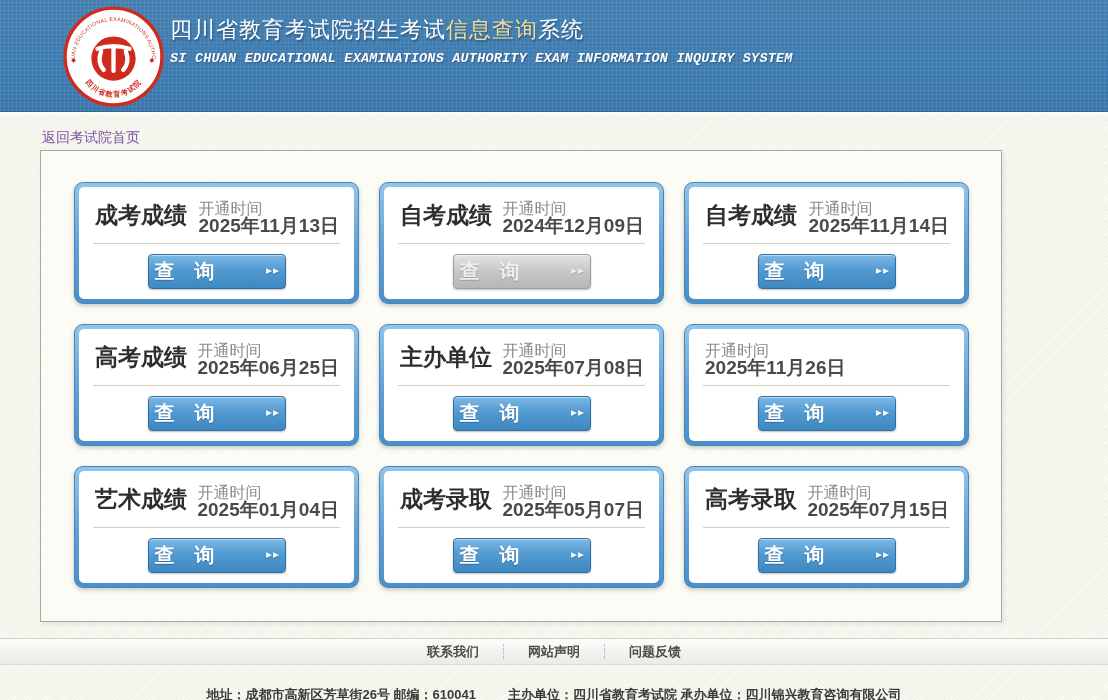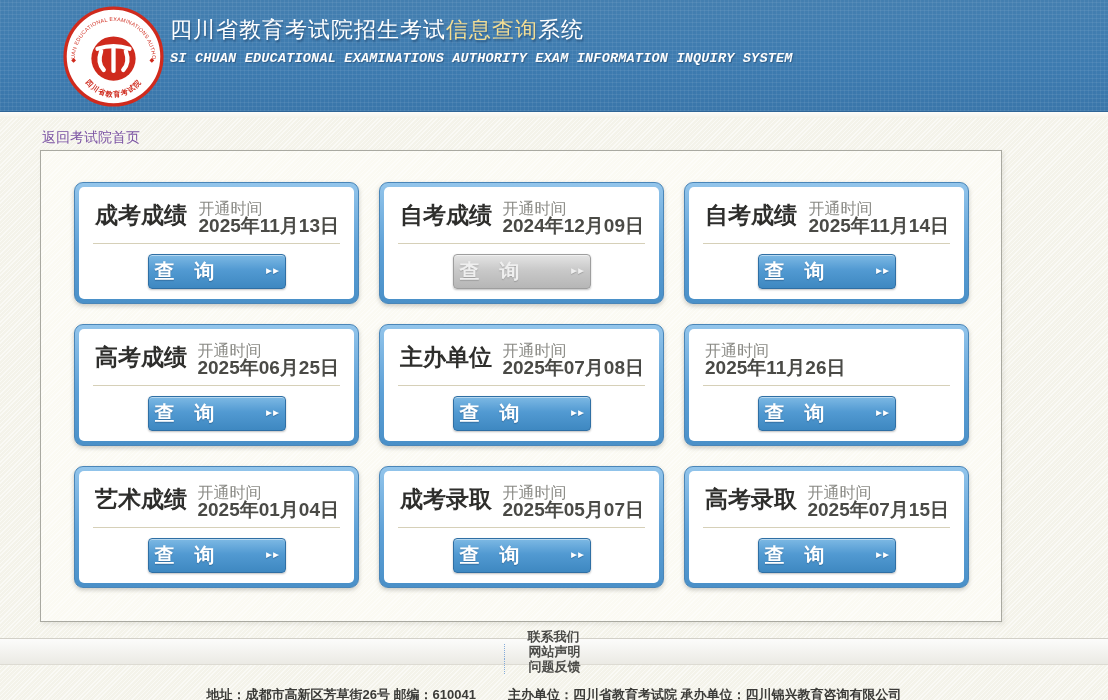--- a/index.html
+++ b/index.html
@@ -92,21 +92,21 @@
     cursor:default;
   }
 
   
   .footer-band {
     margin-top:16px; height:27px; width:100%;
     background:linear-gradient(180deg,#fcfcfb 0%,#ebeae4 100%);
     border-top:1px solid #d2d0c8; border-bottom:1px solid #dddbd3;
     display:flex; align-items:center; justify-content:center;
   }
-  .footer-links { list-style:none; margin:0; padding:0; display:flex;flex-direction:column; }
+  .footer-links { list-style:none; margin:0; padding:0; display:flex; }
   .footer-links li { padding:0 24px; line-height:14px; }
   .footer-links li + li { border-left:1px dotted #84abda;text-align:center; }
   .footer-links a { font-size:13px; font-weight:bold; color:#4a4a47; text-decoration:none; cursor:pointer; }
 
   
   .bottom-info {
     margin-top:21px; text-align:center; font-size:13px; font-weight:bold;
     color:#3b3b38; white-space:nowrap;
   }
   .bottom-info .org { margin-left:32px; }

